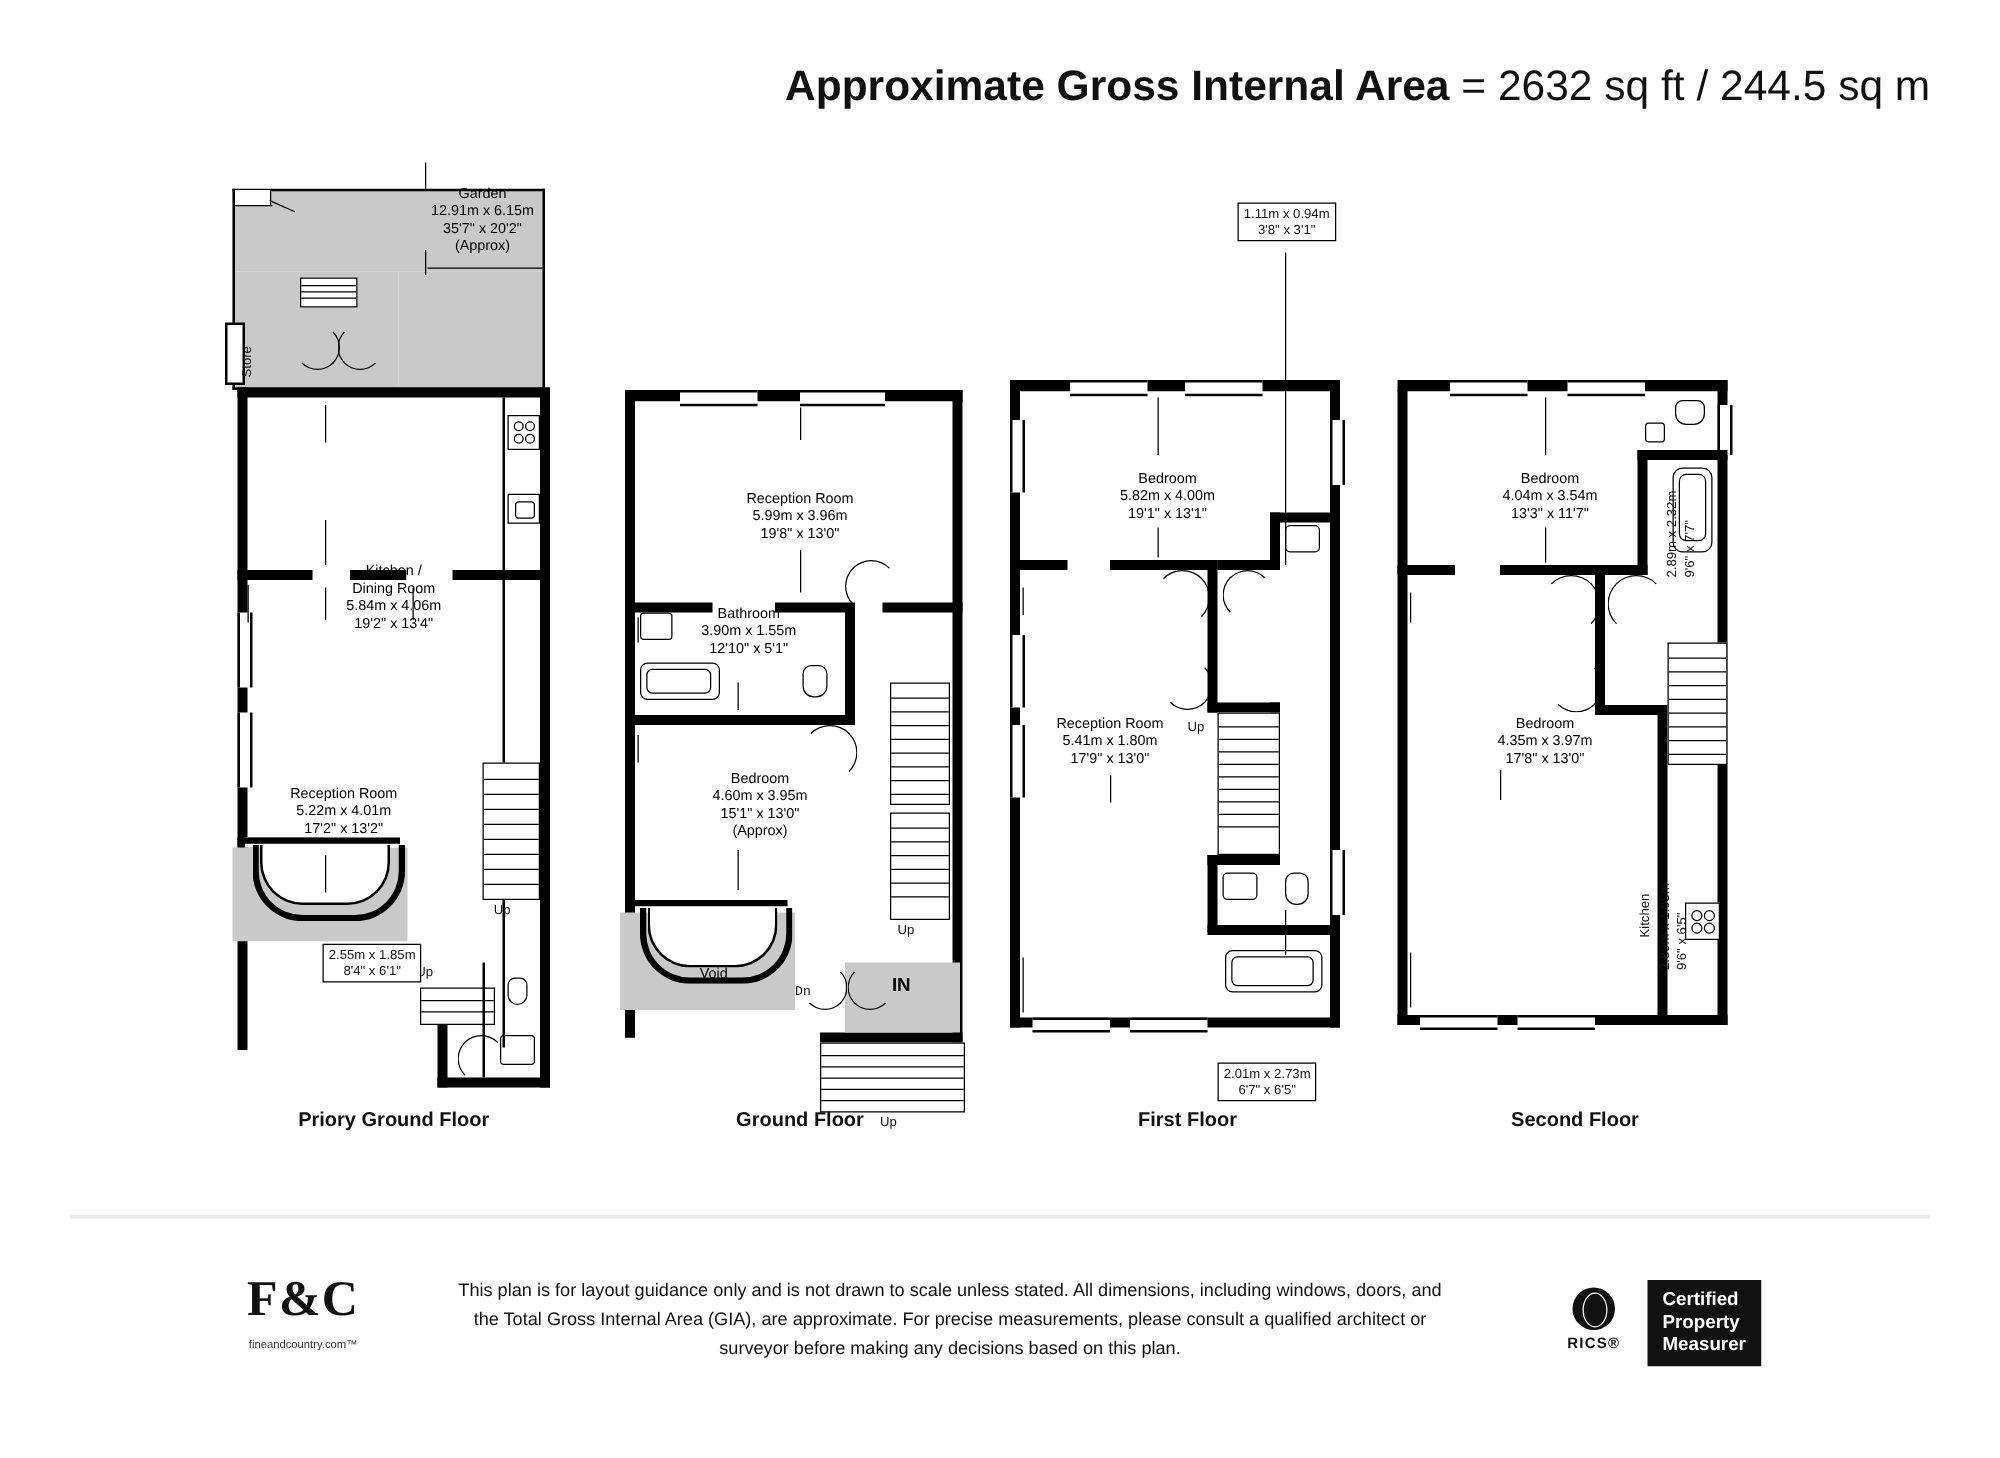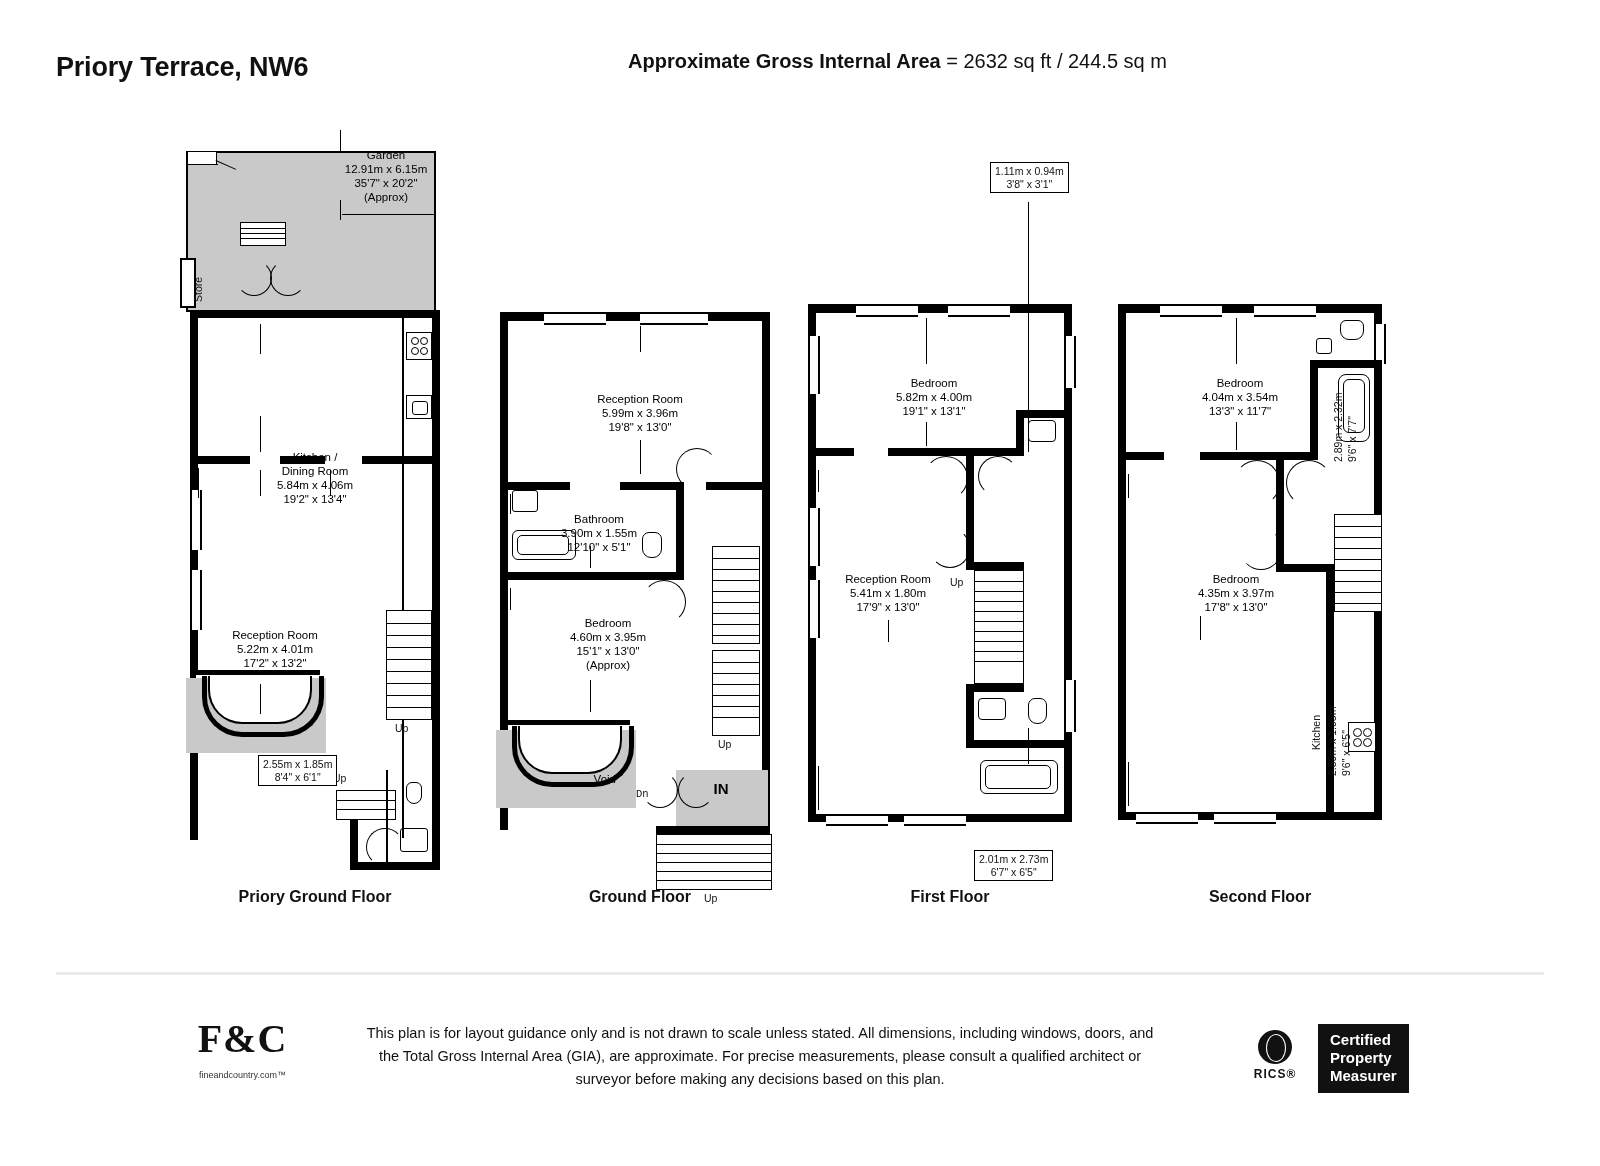--- a/index.html
+++ b/index.html
@@ -25,21 +25,21 @@
   #address-title {
     position: absolute;
     left: 56px; top: 52px;
     font-size: 27px;
     font-weight: bold;
     letter-spacing: -0.2px;
   }
   #area-title {
     position: absolute;
     left: 628px; top: 50px;
-    font-size: 20px;
+    font-size: 34px;
     white-space: nowrap;
   }
   #area-title .bold {
     font-weight: bold;
   }
 
   
   #plans {
     position: absolute;
     left: 0; top: 110px;
@@ -213,21 +213,20 @@
     padding: 7px 12px 8px 12px;
     font-size: 15px;
     font-weight: bold;
     line-height: 18px;
   }
 </style>
 </head>
 <body>
 
 <div id="header">
-  <div id="address-title">Priory Terrace, NW6</div>
   <div id="area-title">
     <span class="bold">Approximate Gross Internal Area</span><span> = 2632 sq ft / 244.5 sq m</span>
   </div>
 </div>
 
 <div id="plans">
 
   <div class="plan" id="plan-lower" style="left:150px; width:330px;">
 
     <div class="grayfill" style="left:36px; top:42px; width:250px; height:65px;"></div>
@@ -371,28 +370,28 @@
     <div style="position:absolute;left:22px;top:420px;width:62px;height:28px;border:1.6px solid #000;border-radius:6px;">
       <div style="position:absolute;left:4px;top:4px;width:50px;height:18px;border:1px solid #000;border-radius:5px;"></div>
     </div>
     <div style="position:absolute;left:152px;top:422px;width:18px;height:24px;border:1.4px solid #000;border-radius:7px 7px 9px 9px;"></div>
 
     <div class="grayfill" style="left:6px; top:620px; width:140px; height:78px;"></div>
     <div class="wall" style="left:16px; top:610px; width:124px; height:5px;"></div>
     <div style="position:absolute;left:22px;top:616px;width:112px;height:56px;border:5px solid #000;border-top:none;border-radius:0 0 40px 40px;"></div>
     <div style="position:absolute;left:28px;top:616px;width:100px;height:46px;border:2px solid #000;border-top:none;border-radius:0 0 34px 34px;background:#fff;"></div>
 
-    <div class="room-label" style="left:36px; top:662px; width:90px;text-align:right;">Void</div>
+    <div class="room-label" style="left:36px; top:662px; width:90px;">Void</div>
 
     <div class="room-label" style="left:70px; top:282px; width:160px;">
       <div>Reception Room</div>
       <div>5.99m x 3.96m</div>
       <div>19'8" x 13'0"</div>
     </div>
-    <div class="room-label" style="left:44px; top:402px; width:130px;">
+    <div class="room-label" style="left:44px; top:374px; width:130px;">
       <div>Bathroom</div>
       <div>3.90m x 1.55m</div>
       <div>12'10" x 5'1"</div>
     </div>
     <div class="room-label" style="left:38px; top:506px; width:160px;">
       <div>Bedroom</div>
       <div>4.60m x 3.95m</div>
       <div>15'1" x 13'0"</div>
       <div>(Approx)</div>
     </div>

